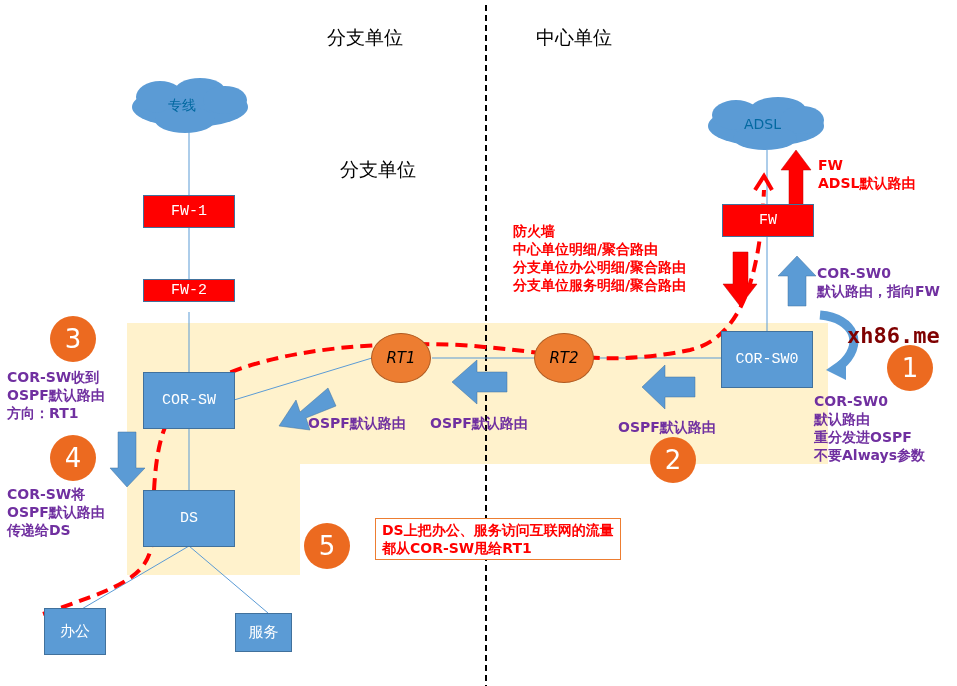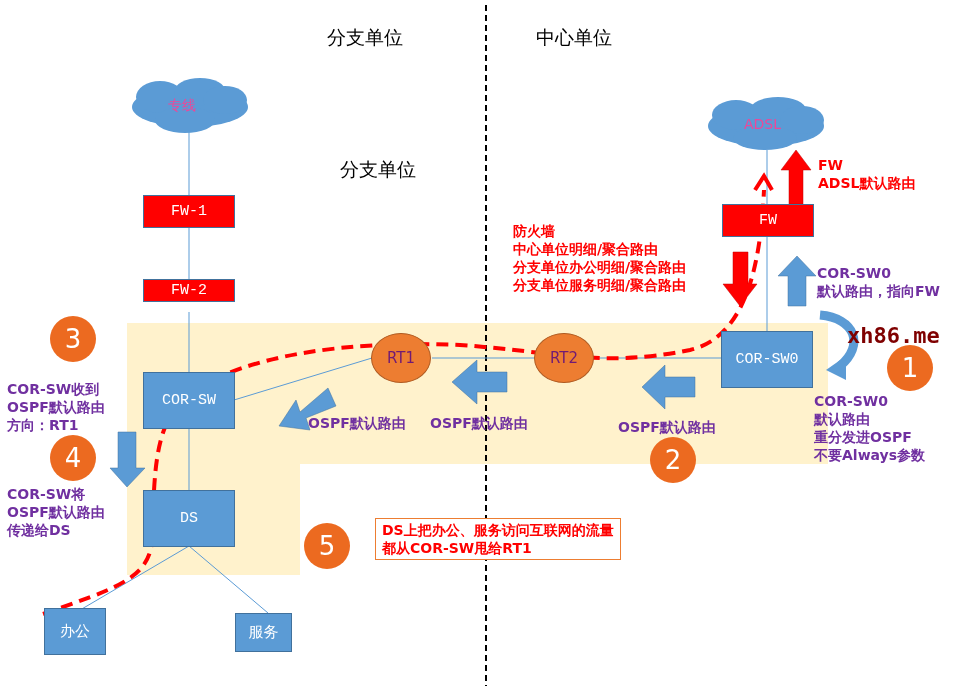--- a/index.html
+++ b/index.html
@@ -4,33 +4,33 @@
   <style>
     html, body { margin: 0; padding: 0; background: #ffffff; }
     body { width: 957px; height: 686px; position: relative; overflow: hidden;
            font-family: "DejaVu Sans", "Liberation Sans", sans-serif; }
     .region { position: absolute; background: #fff2cc; }
     .box { position: absolute; display: flex; align-items: center; justify-content: center;
            color: #ffffff; font-size: 15px; box-sizing: border-box; font-family: Liberation Mono, monospace; }
     .blue-box { background: #5b9bd5; border: 1px solid #41719c; }
     .red-box { background: #ff0000; border: 1px solid #41719c; }
     .router { position: absolute; width: 60px; height: 50px; border-radius: 50%;
-              background: #ed7d31; border: 1px solid #ae5a21; color: #701a75;
-              display: flex; align-items: center; justify-content: center; font-size: 15px; box-sizing: border-box; }
+              background: #ed7d31; border: 1px solid #ae5a21; color: #000000;
+              display: flex; align-items: center; justify-content: center; font-size: 15px; box-sizing: border-box; font-style: italic; }
     .badge { position: absolute; width: 46px; height: 46px; border-radius: 50%;
              background: #ec6a20; color: #fff; font-size: 26px;
              display: flex; align-items: center; justify-content: center; }
     .title { position: absolute; font-size: 19px; color: #000; }
     .note-purple { position: absolute; color: #7030a0; font-weight: bold; font-size: 14px; line-height: 18px; white-space: pre; }
     .note-red { position: absolute; color: #ff0000; font-weight: bold; font-size: 14px; line-height: 18px; white-space: pre; }
     .note-box { position: absolute; border: 1px solid #ed7d31; background: #fff; color: #ff0000;
                 font-weight: bold; font-size: 14px; line-height: 18px; padding: 2px 6px; white-space: pre; }
     .watermark { position: absolute; color: #7f0000; font-weight: bold; font-size: 22px; font-family: "DejaVu Sans Mono", "Liberation Mono", monospace; padding-left: 18px; }
     svg.layer { position: absolute; left: 0; top: 0; }
-    .cloud-label { position: absolute; color: #ec4899; font-size: 14px; }
+    .cloud-label { position: absolute; color: #0369a1; font-size: 14px; }
   </style>
 </head>
 <body>
 
 <div class="region" style="left:127px; top:323px; width:701px; height:141px;"></div>
 <div class="region" style="left:127px; top:464px; width:173px; height:111px;"></div>
 
 <svg class="layer" width="957" height="686">
 
   <line x1="486" y1="5" x2="486" y2="686" stroke="#000" stroke-width="2" stroke-dasharray="6,4"></line>
@@ -111,21 +111,21 @@
 分支单位服务明细/聚合路由</div>
 <div class="note-purple" style="left:817px; top:264px;">COR-SW0
 默认路由，指向FW</div>
 <div class="note-purple" style="left:814px; top:392px;">COR-SW0
 默认路由
 重分发进OSPF
 不要Always参数</div>
 <div class="note-purple" style="left:618px; top:418px;">OSPF默认路由</div>
 <div class="note-purple" style="left:430px; top:414px;">OSPF默认路由</div>
 <div class="note-purple" style="left:308px; top:414px;">OSPF默认路由</div>
-<div class="note-purple" style="left:7px; top:380px;">COR-SW收到
+<div class="note-purple" style="left:7px; top:368px;">COR-SW收到
 OSPF默认路由
 方向：RT1</div>
 <div class="note-purple" style="left:7px; top:485px;">COR-SW将
 OSPF默认路由
 传递给DS</div>
 <div class="note-box" style="left:375px; top:518px;">DS上把办公、服务访问互联网的流量
 都从COR-SW甩给RT1</div>
 
 <div class="watermark" style="left:829px; top:323px;">xh86.me</div>
 

